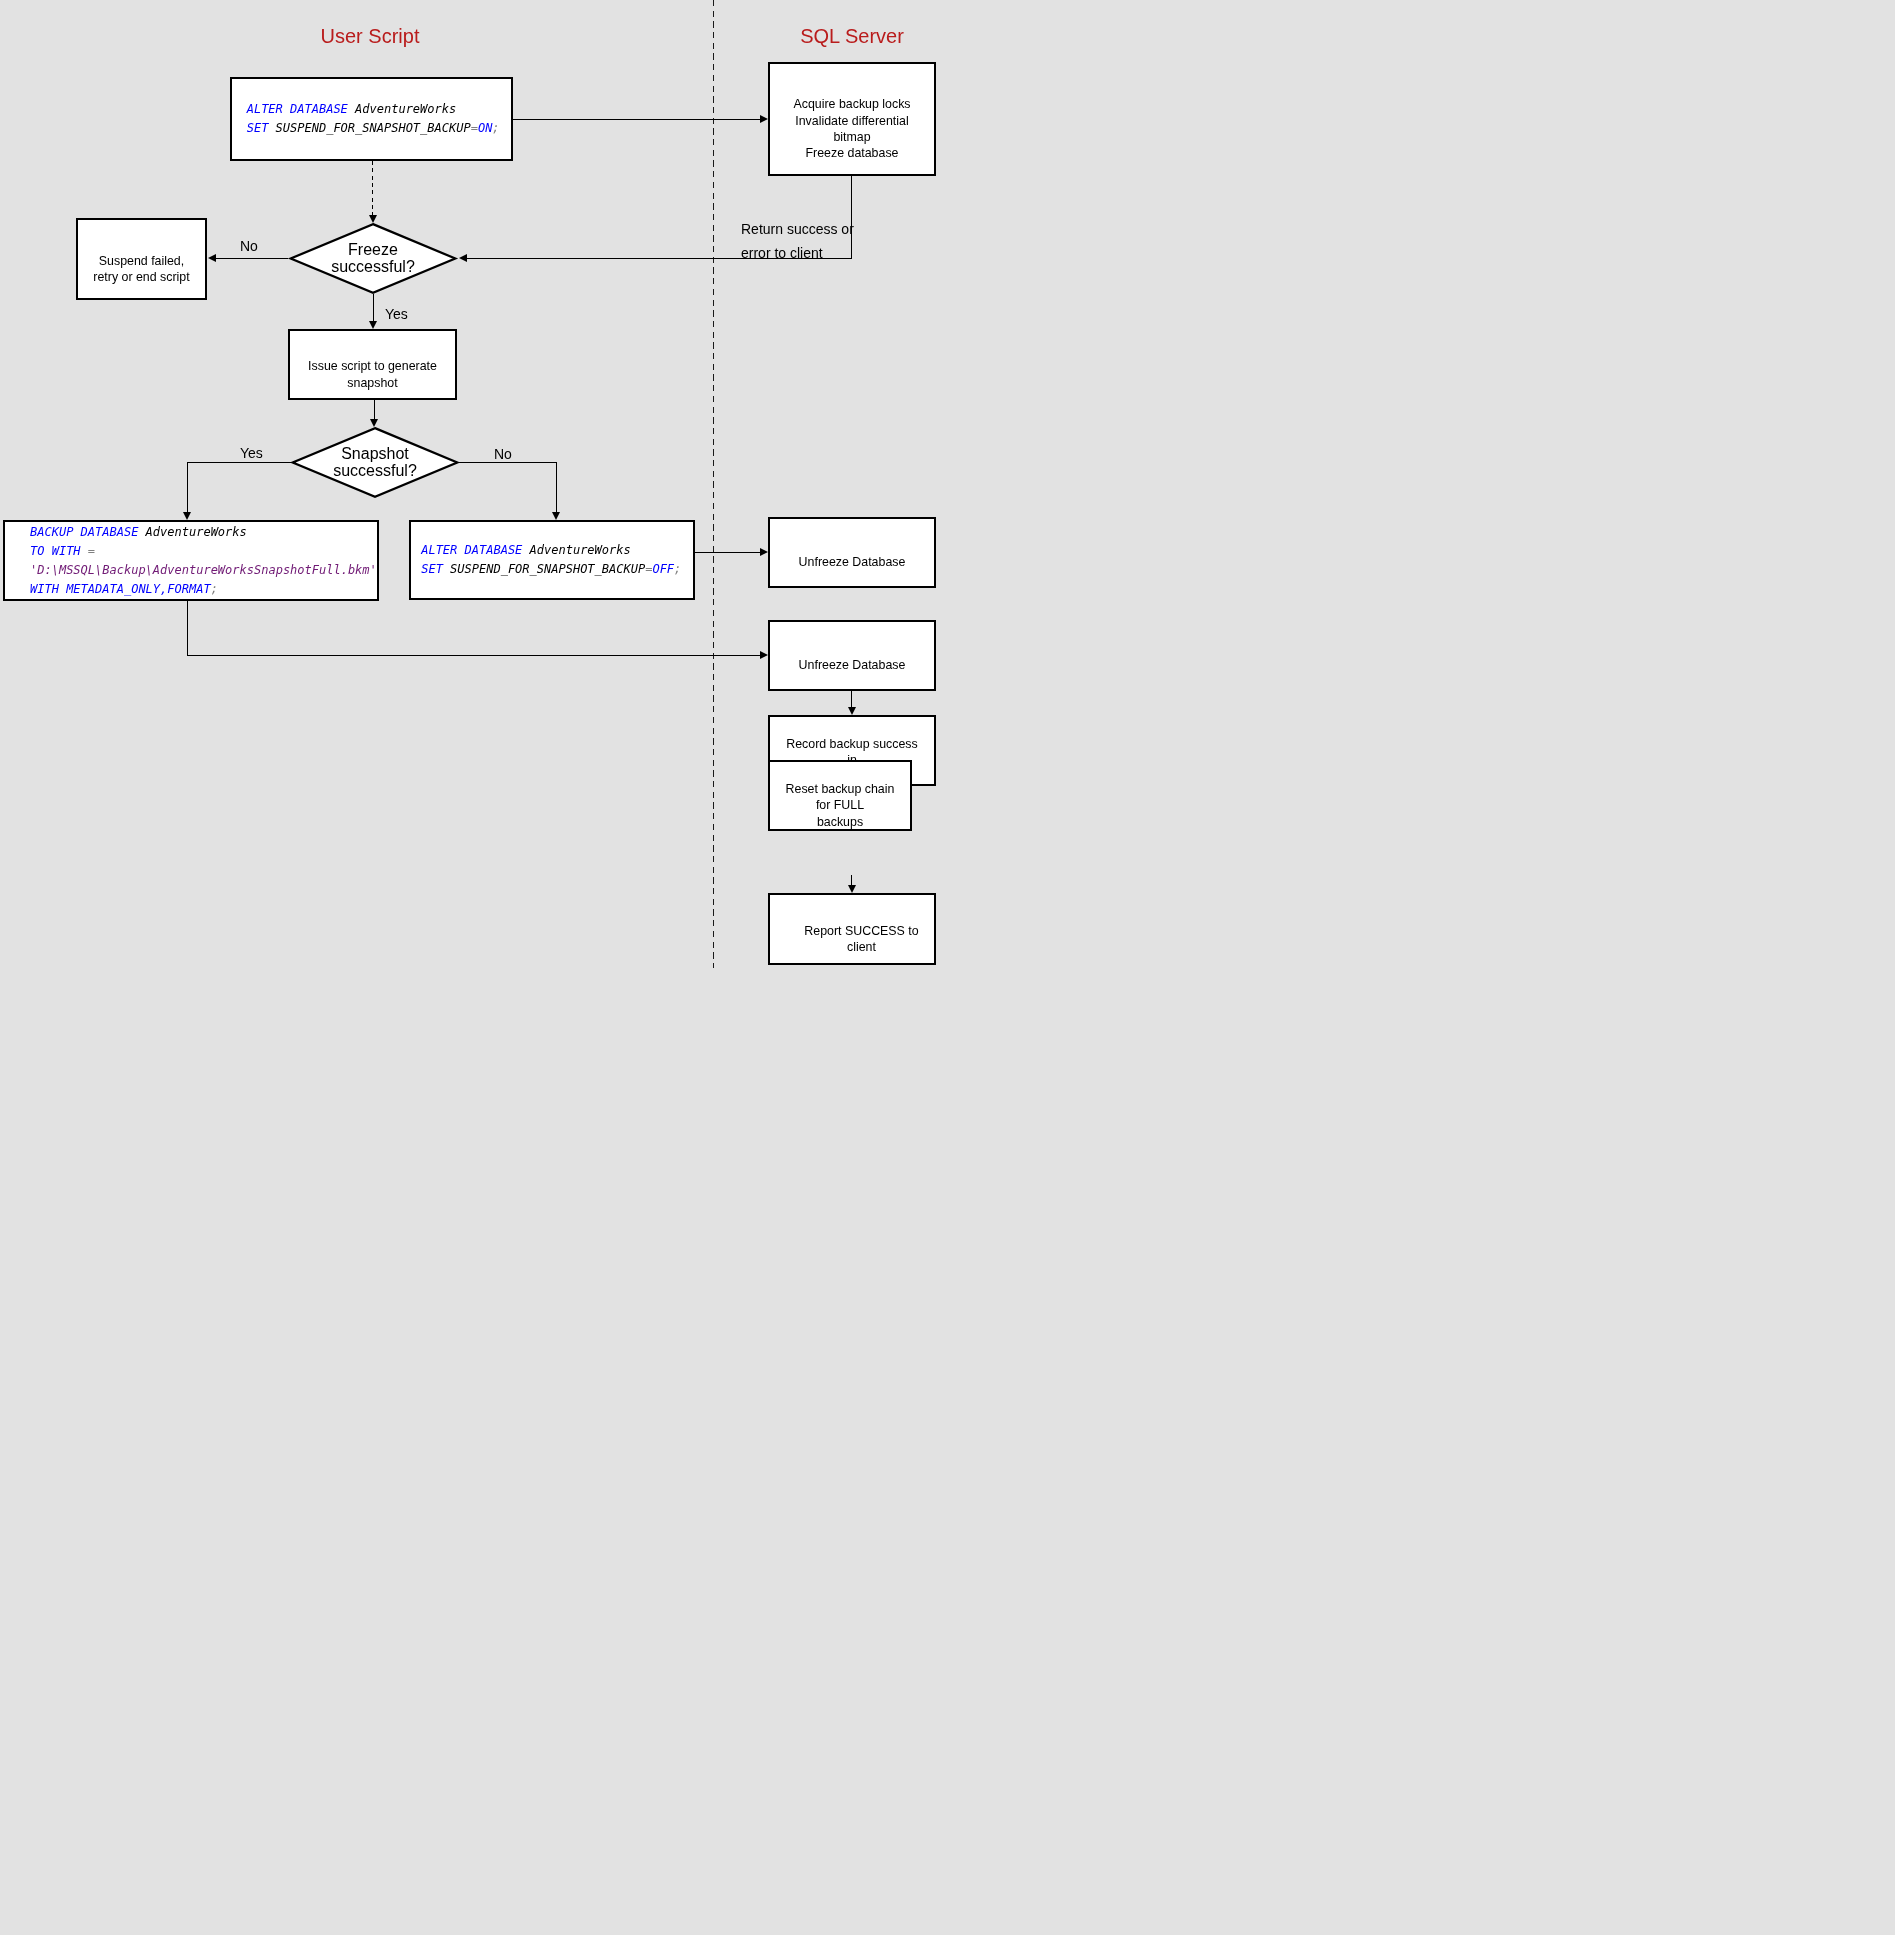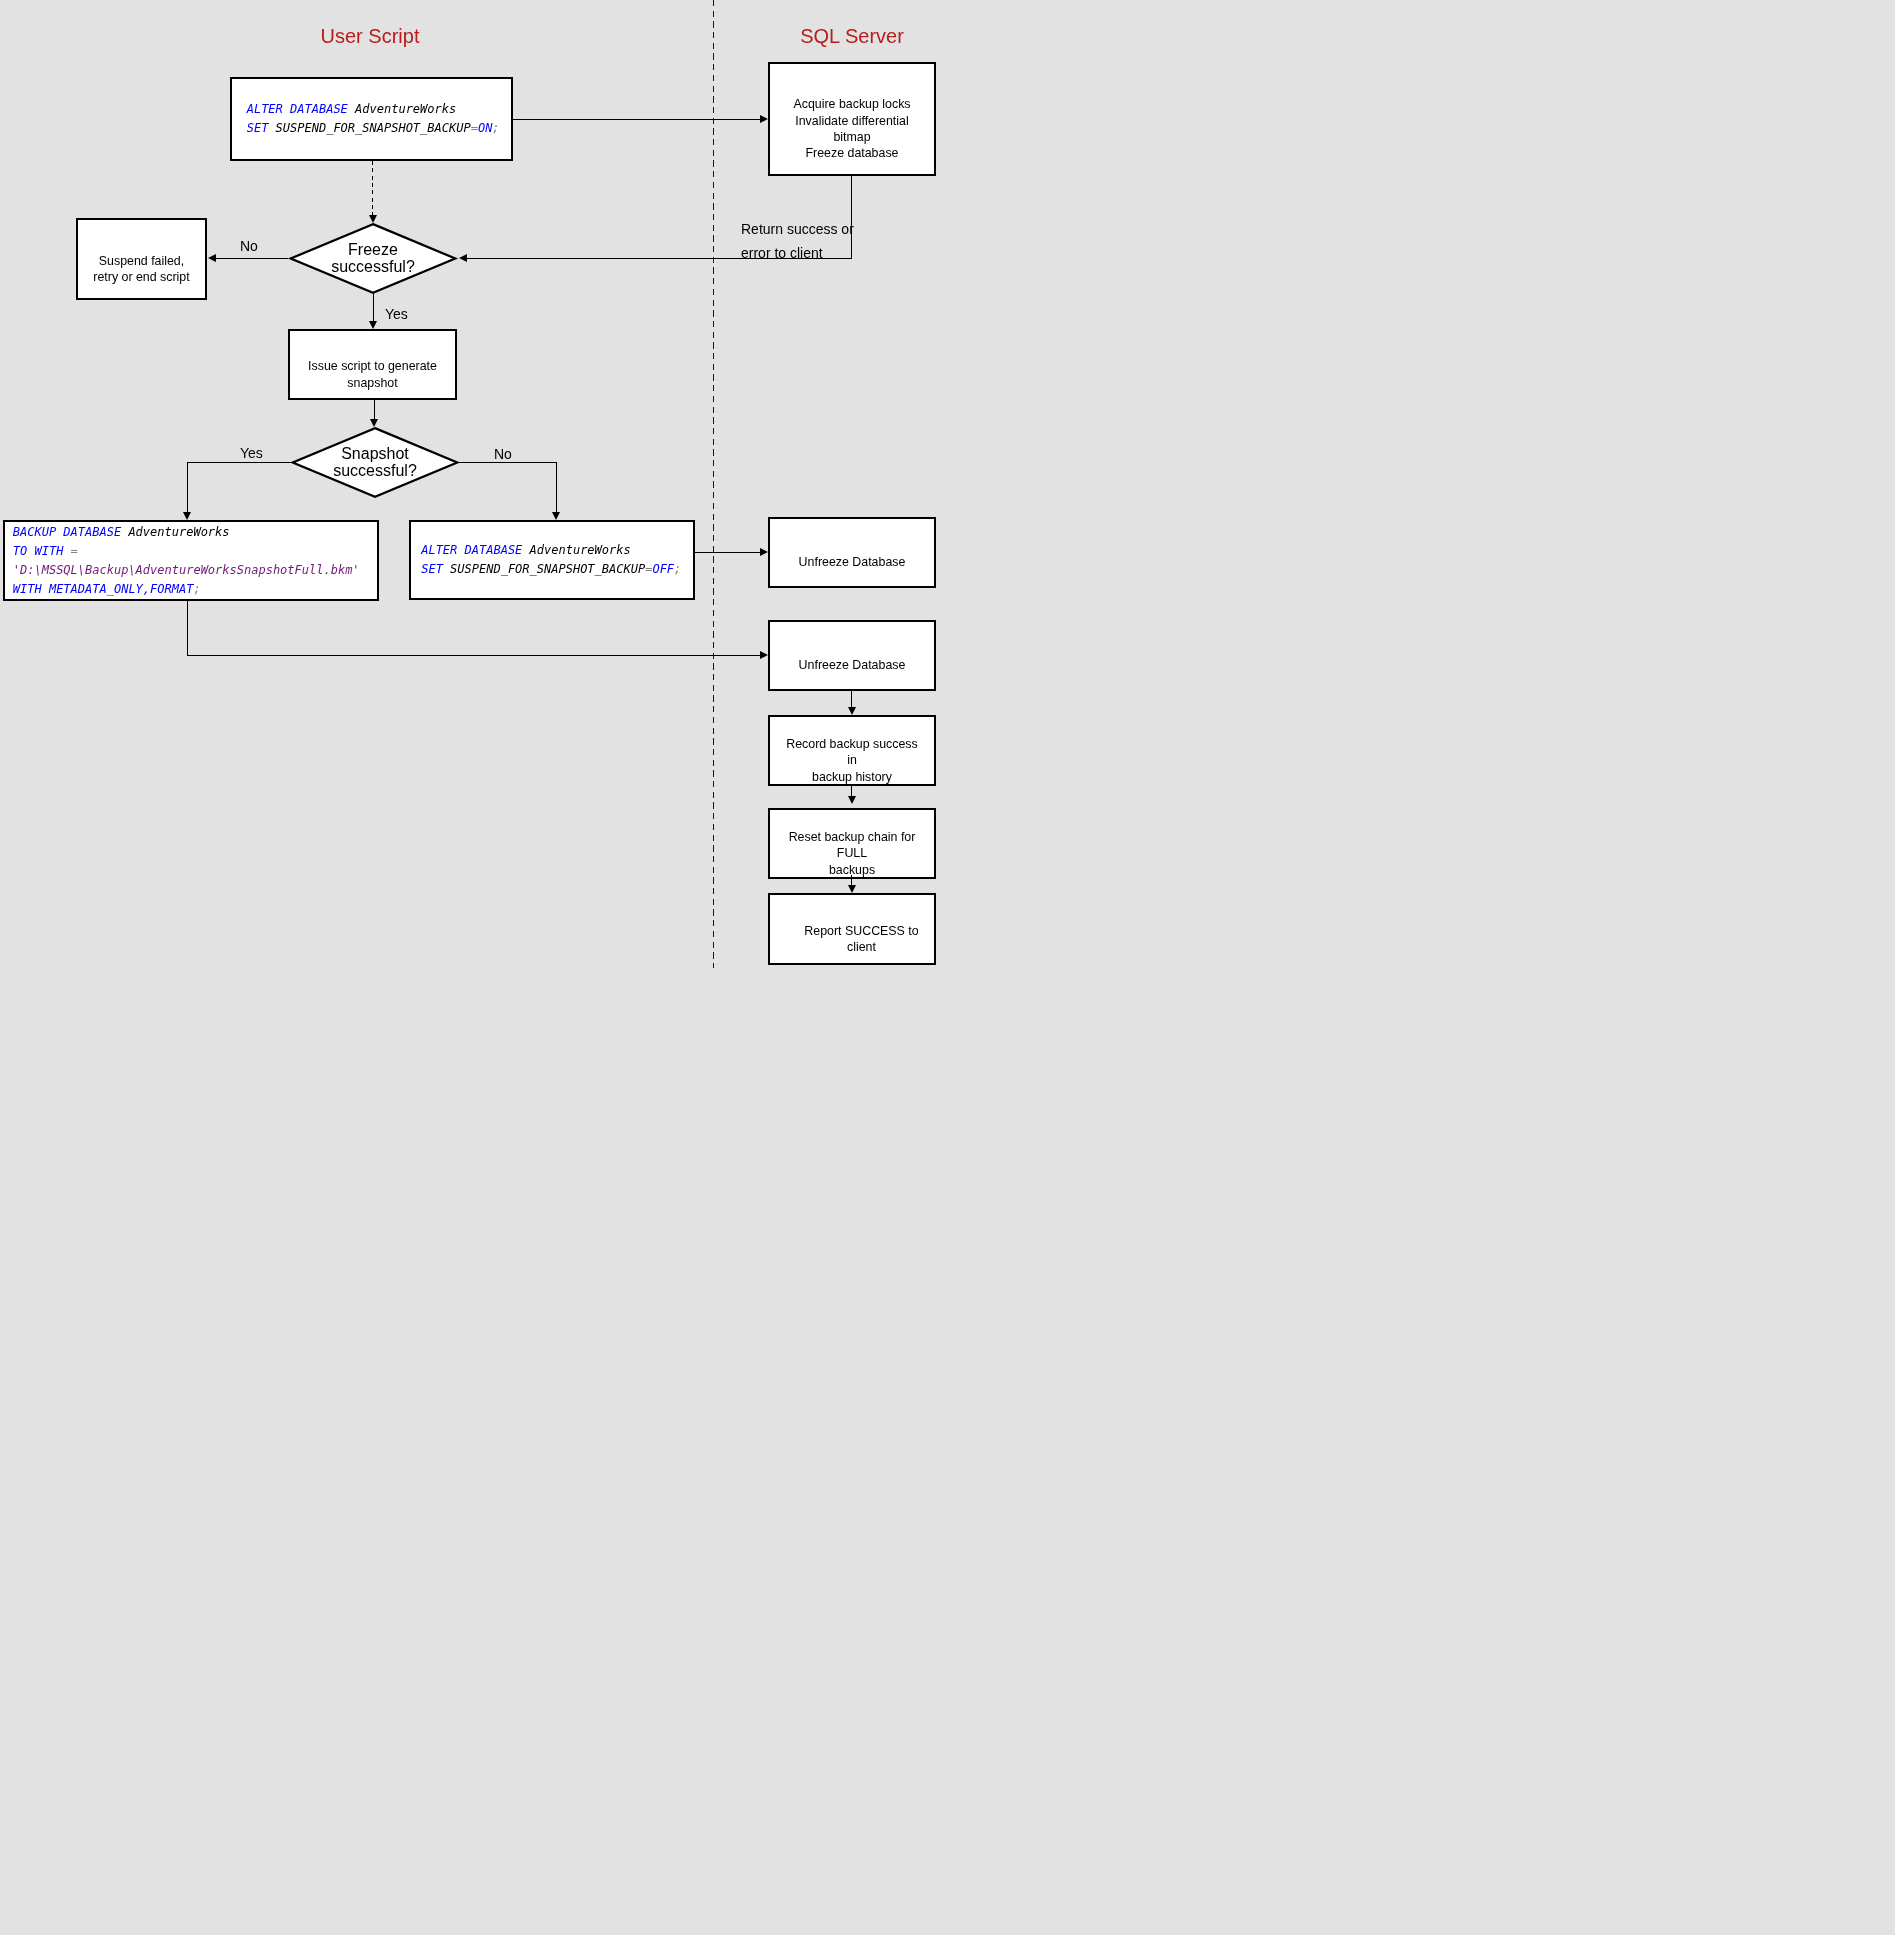--- a/index.html
+++ b/index.html
@@ -145,21 +145,21 @@
   <div class="hline" style="left:187px;top:462px;width:104px;"></div>
   <div class="vline" style="left:187px;top:462px;height:50px;"></div>
   <div class="ah ah-down" style="left:183px;top:512px;"></div>
   <div class="lbl" style="left:240px;top:441px;">Yes</div>
 
   <div class="hline" style="left:459px;top:462px;width:98px;"></div>
   <div class="vline" style="left:556px;top:462px;height:51px;"></div>
   <div class="ah ah-down" style="left:552px;top:512px;"></div>
   <div class="lbl" style="left:494px;top:442px;">No</div>
 
-  <div class="node" style="left:2.8px;top:520px;width:376px;height:81px;padding-left:8px;">
+  <div class="node" style="left:2.8px;top:520px;width:376px;height:81px;padding-left:8px;align-items:flex-end;">
     <div class="code"><div><span class="c-kw">BACKUP DATABASE</span><span class="c-id"> AdventureWorks</span></div><div><span class="c-kw">TO WITH</span><span class="c-id"> </span><span class="c-op">=</span></div><div><span class="c-str">'D:\MSSQL\Backup\AdventureWorksSnapshotFull.bkm'</span></div><div><span class="c-kw">WITH METADATA_ONLY,FORMAT</span><span class="c-op">;</span></div></div>
   </div>
 
   <div class="node" style="left:409px;top:520px;width:286px;height:80px;padding-left:10.2px;">
     <div class="code"><div><span class="c-kw">ALTER DATABASE</span><span class="c-id"> AdventureWorks</span></div><div><span class="c-kw">SET</span><span class="c-id"> SUSPEND_FOR_SNAPSHOT_BACKUP</span><span class="c-op">=</span><span class="c-kw">OFF</span><span class="c-op">;</span></div></div>
   </div>
 
   <div class="hline" style="left:694px;top:552px;width:67px;"></div>
   <div class="ah ah-right" style="left:760px;top:548px;"></div>
 
@@ -179,21 +179,21 @@
   <div class="ah ah-down" style="left:848px;top:707px;"></div>
 
   <div class="node" style="left:768px;top:715px;width:168px;height:71px;">
     <div class="txt">Record backup success in
 backup history</div>
   </div>
 
   <div class="vline" style="left:851px;top:786px;height:11.3px;"></div>
   <div class="ah ah-down" style="left:848px;top:796px;"></div>
 
-  <div class="node" style="left:768px;top:808px;width:168px;height:71px;">
+  <div class="node" style="left:768px;top:760px;width:144px;height:71px;">
     <div class="txt">Reset backup chain for FULL
 backups</div>
   </div>
 
   <div class="vline" style="left:851px;top:875px;height:11.3px;"></div>
   <div class="ah ah-down" style="left:848px;top:885px;"></div>
 
   <div class="node" style="left:768px;top:893px;width:168px;height:72px;padding-left:19px;">
     <div class="txt">Report SUCCESS to client</div>
   </div>

